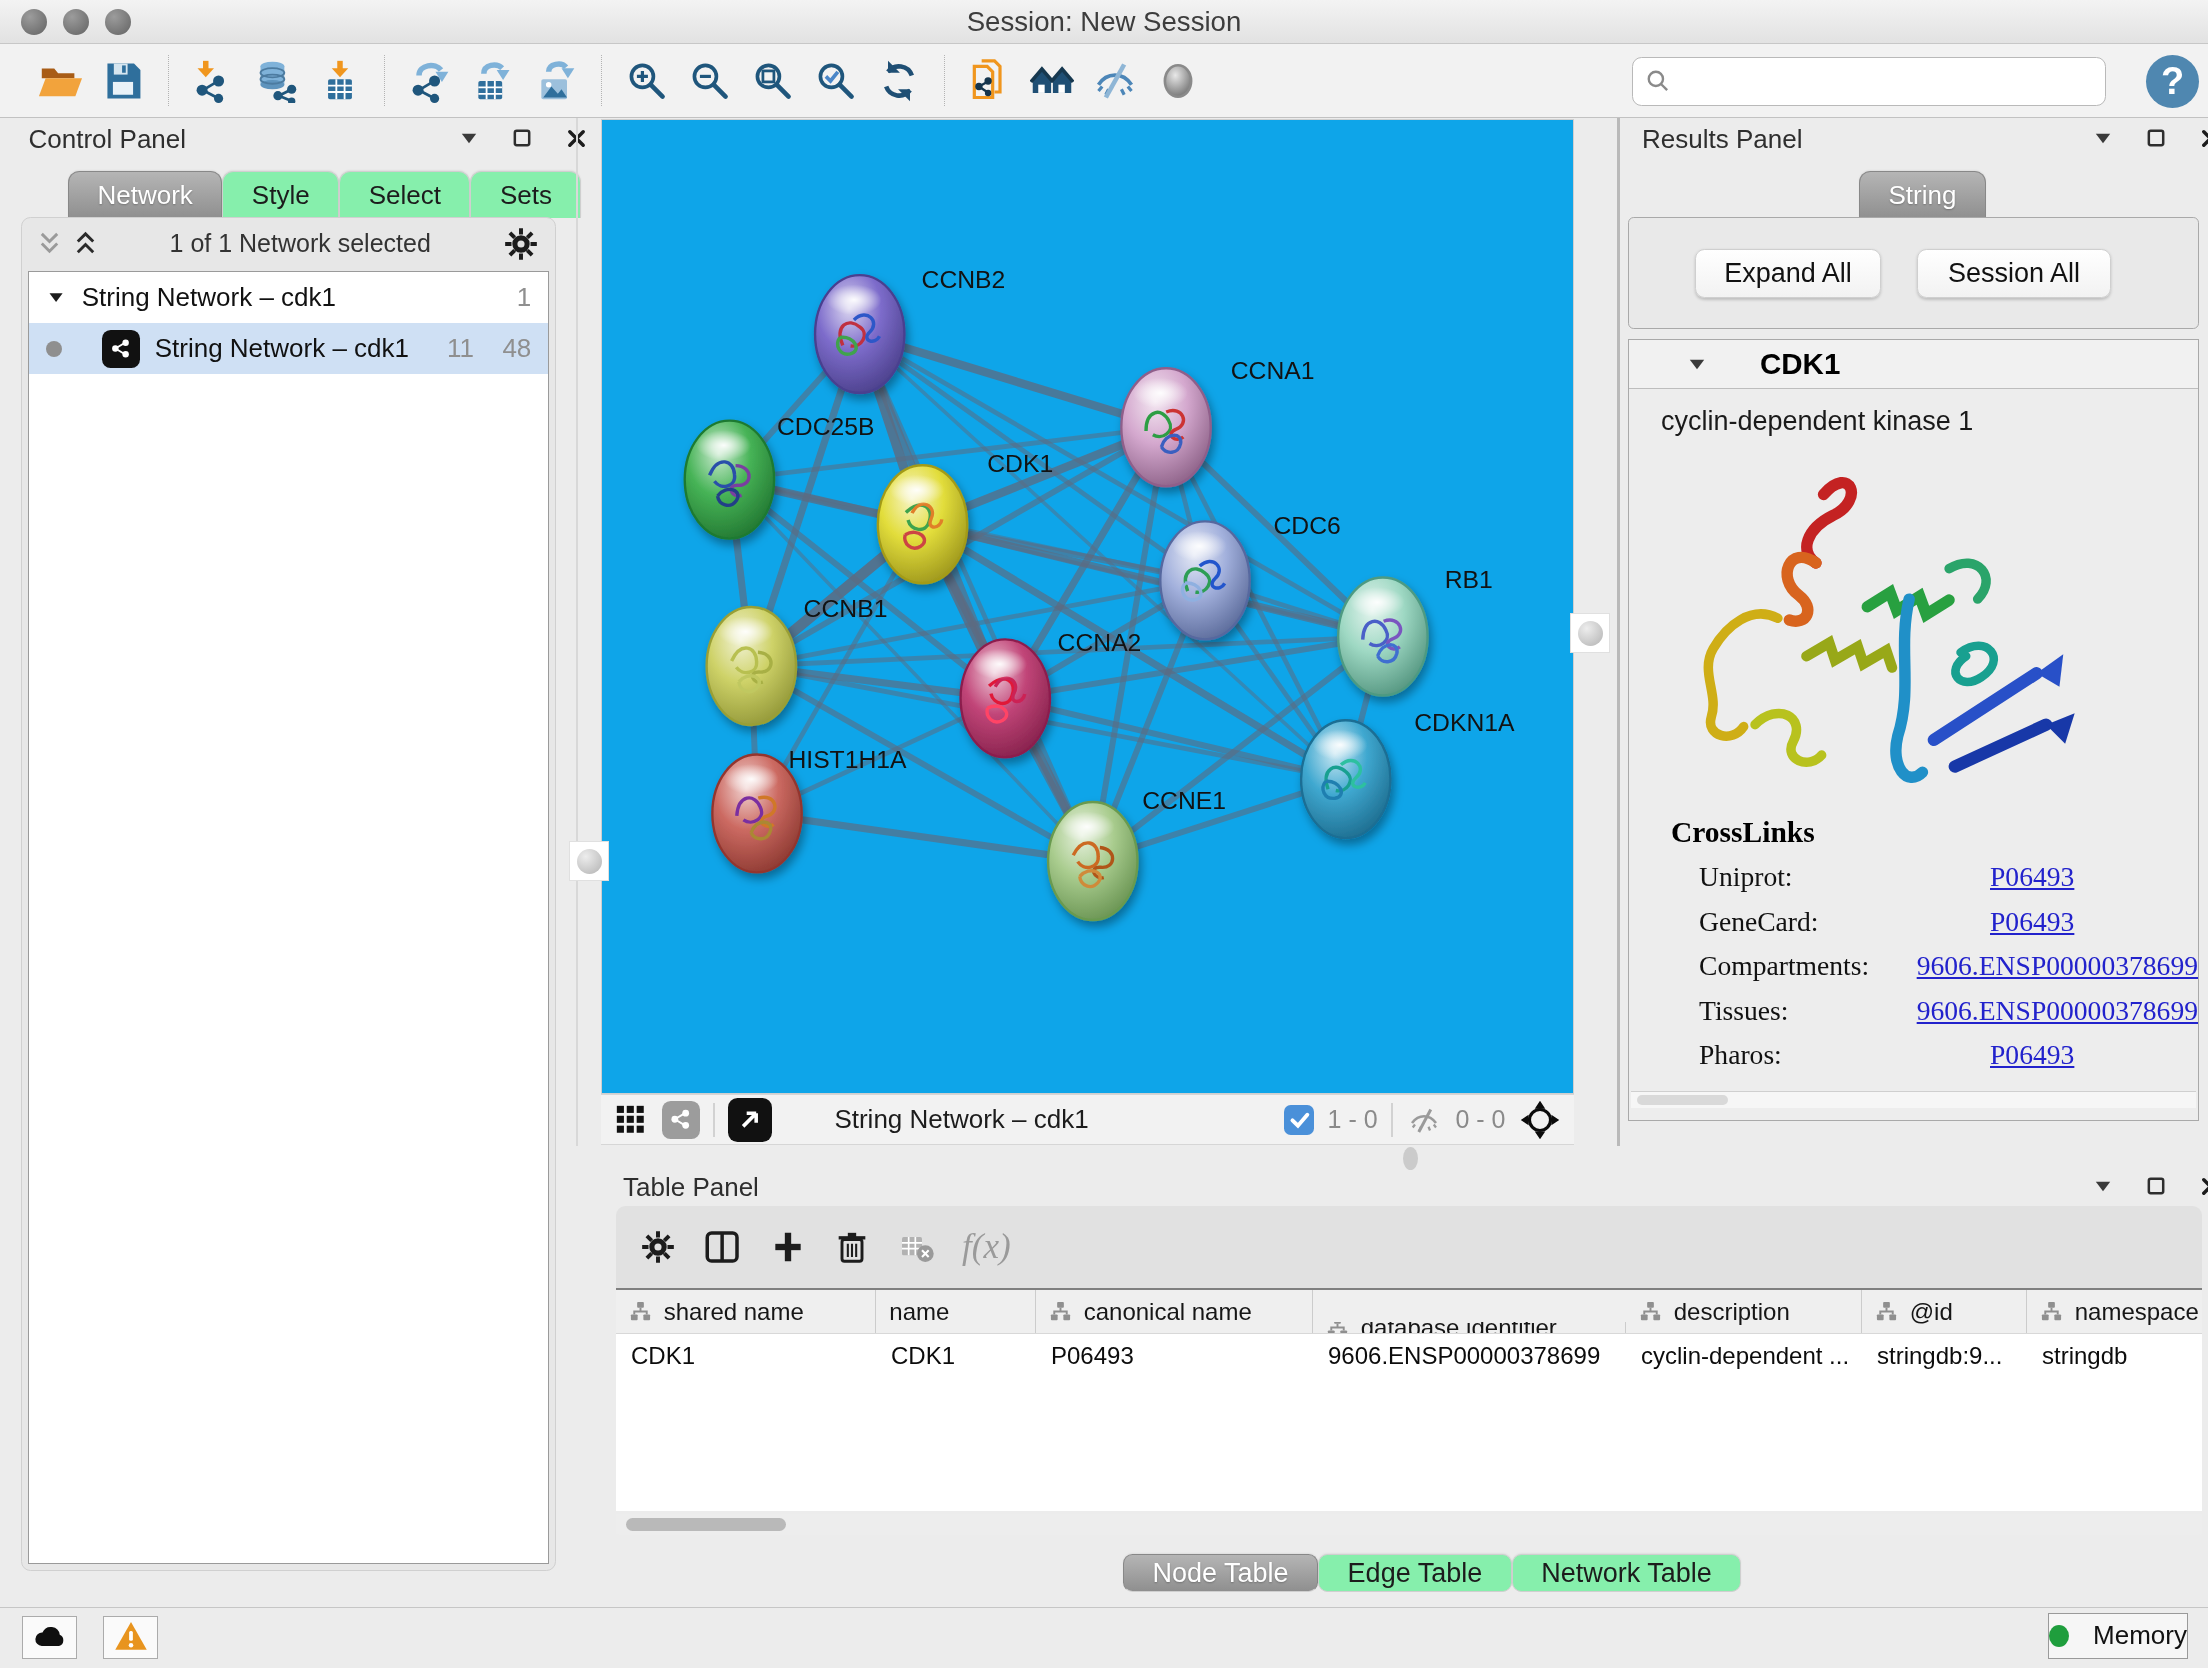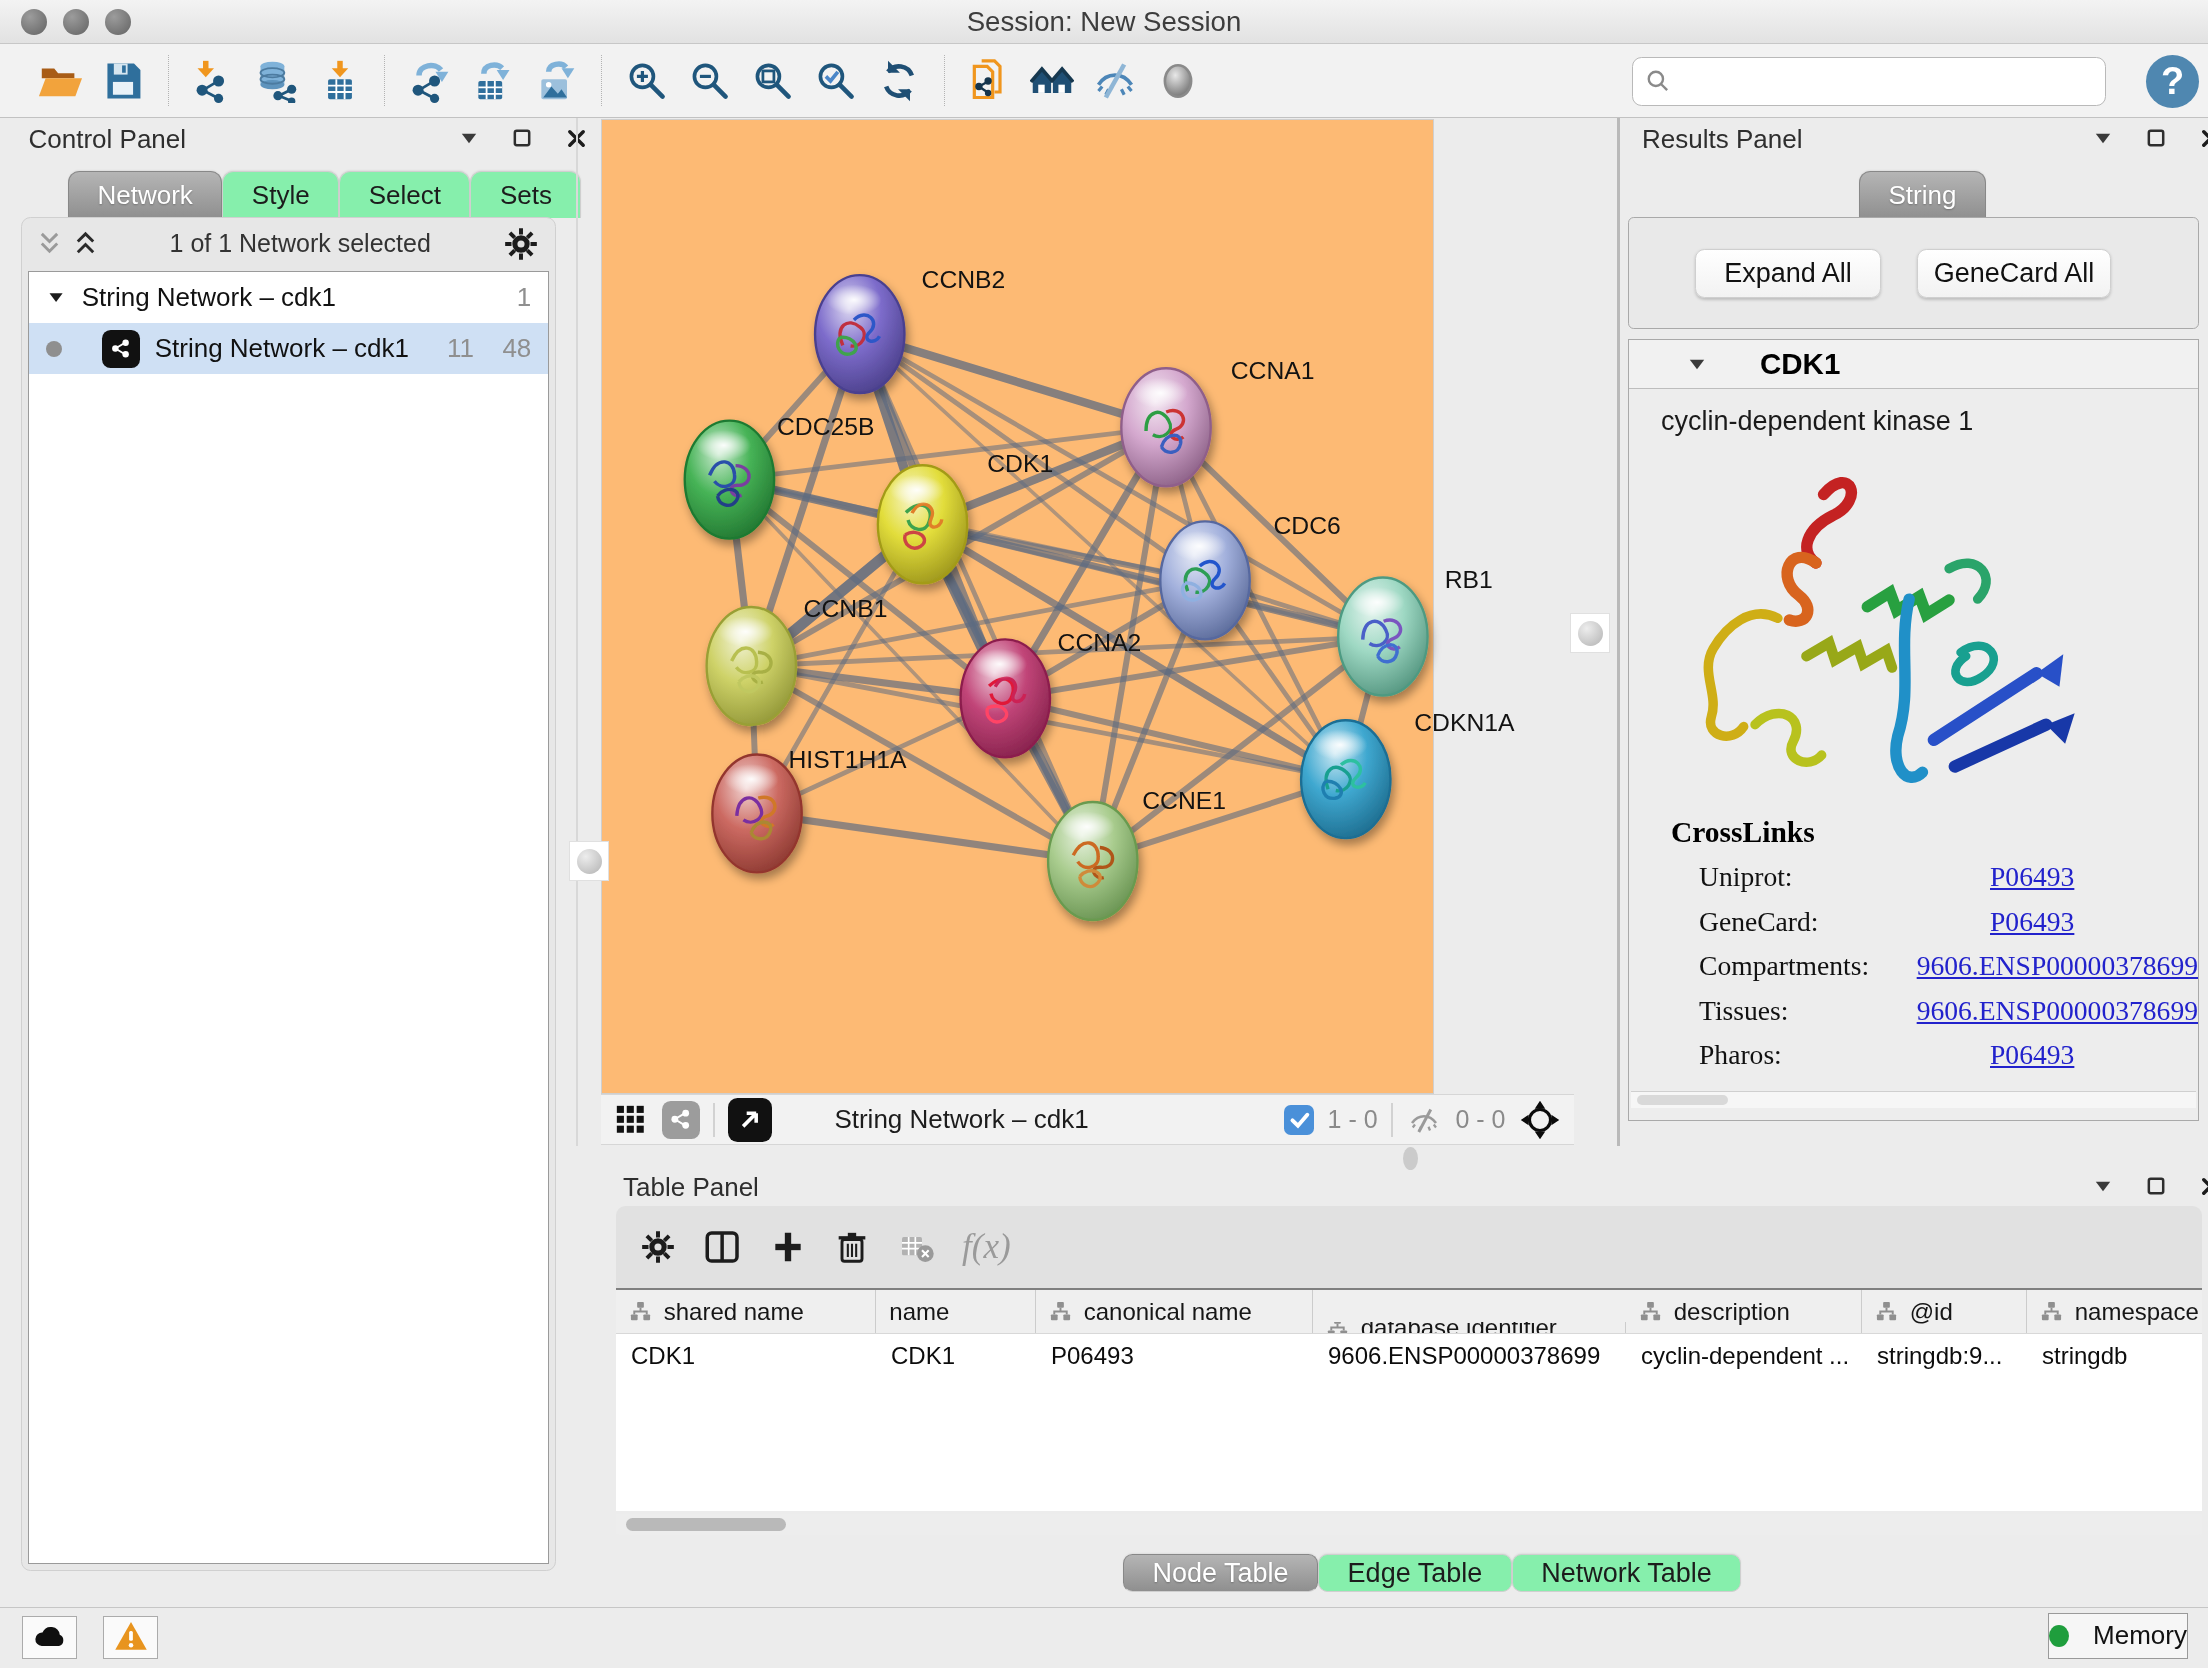--- a/index.html
+++ b/index.html
@@ -32,21 +32,21 @@
   .cheader .htxt{flex:1;text-align:center}
   .clist{position:absolute;left:5.7px;right:5.7px;top:53px;bottom:5.7px;background:#fff;border:1.9px solid #9a9a9a;overflow:hidden}
   .crow{height:51px;display:flex;align-items:center;font-size:26px;color:#111;padding:0 17px;gap:15px}
   .crow.sel{background:#cfe0f4}
   .crow .grow{flex:1}
   .badge{color:#8f8f8f}
   .sharechip{width:38px;height:38px;border-radius:8.6px;background:#111;display:flex;align-items:center;justify-content:center;flex:none}
   .sharechip.gray{background:#9c9c9c}
   .dot{width:16px;height:16px;border-radius:50%;background:#8f8f8f;flex:none}
   
-  .netcanvas{position:absolute;left:601px;top:119px;width:833px;height:975px;background:#fdba74;border:1px solid #cfcfcf}
+  .netcanvas{position:absolute;left:601px;top:119px;width:973px;height:975px;background:#0ea5e9;border:1px solid #cfcfcf}
   .netfooter{position:absolute;left:601px;top:1094px;width:973px;height:51px;background:#f2f2f2;border-top:1px solid #d6d6d6;border-bottom:1px solid #d6d6d6;display:flex;align-items:center;font-size:25px;color:#8a8a8a;padding:0 13.3px;gap:13.3px}
   .netfooter .ttl{color:#1c1c1c;font-size:26px;margin-left:49px}
   .vsep{width:1.9px;height:34px;background:#d2d2d2}
   .chip{width:44px;height:44px;border-radius:9.5px;background:#111;display:flex;align-items:center;justify-content:center;flex:none}
   .checkbox{width:30px;height:30px;border-radius:6.7px;background:#4a90d9;display:flex;align-items:center;justify-content:center}
   .gutline{position:absolute;background:#c9c9c9}
   .grip{position:absolute;width:40px;height:40px;background:#fff;border:1px solid #e0e0e0;display:flex;align-items:center;justify-content:center}
   .grip::after{content:"";width:25px;height:25px;border-radius:50%;background:radial-gradient(circle at 35% 30%,#ededed,#b2b2b2)}
   .oval{position:absolute;width:15px;height:23px;border-radius:50%;background:#cbcbcb}
   
@@ -614,21 +614,21 @@
       <svg viewBox="0 0 24 24" width="23" height="23">
         <path d="M5 5l14 14M19 5L5 19" stroke="#1c1c1c" stroke-width="3.6" stroke-linecap="round"></path>
       </svg>
     </span>
 </div>
 <div class="tabs" style="left:1859px;top:171px">
   <div class="tab sel">String</div>
 </div>
 <div class="rbox" style="left:1628px;top:217px;width:571px;height:112px;border-radius:5.7px"></div>
 <button class="btn" style="left:1695px;top:249px;width:186px">Expand All</button>
-<button class="btn" style="left:1917px;top:249px;width:194px">GeneCard All</button>
+<button class="btn" style="left:1917px;top:249px;width:194px">Session All</button>
 
 <div class="rbox" style="left:1628px;top:339px;width:571px;height:782px;background:#ededed">
   <div class="cdkhead">
     <span class="wc" style="margin-left:57px">
         <svg viewBox="0 0 24 24" width="23" height="23">
           <path d="M4 7h15l-7.5 10z" fill="#3a3a3a"></path>
         </svg>
       </span>
     <b style="margin-left:51px">CDK1</b>
   </div>

